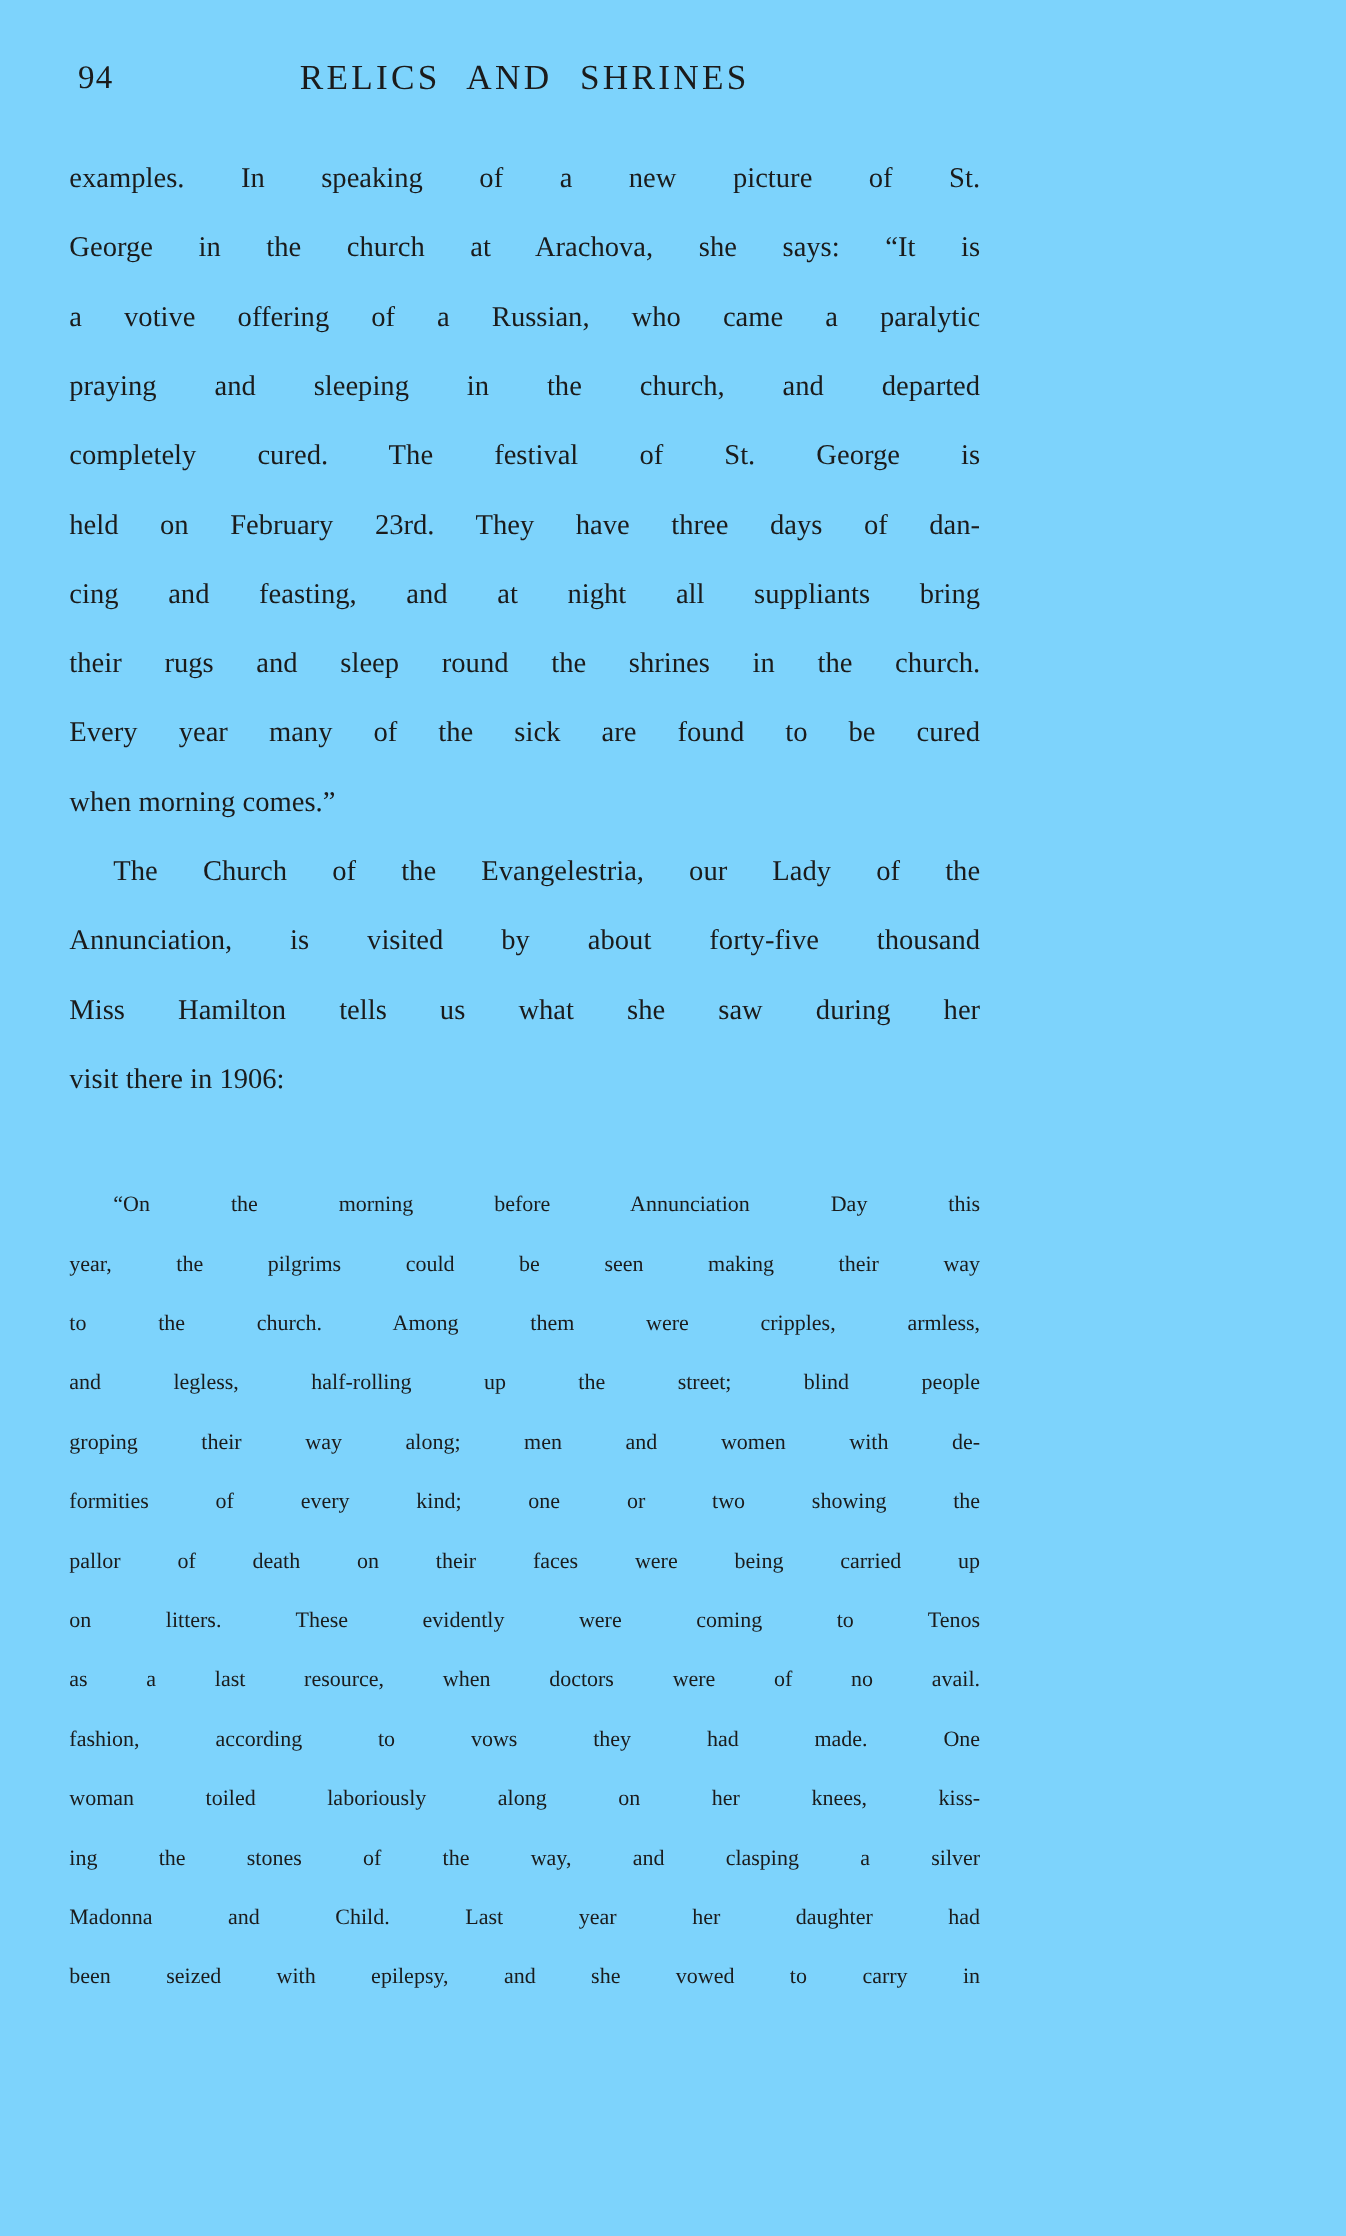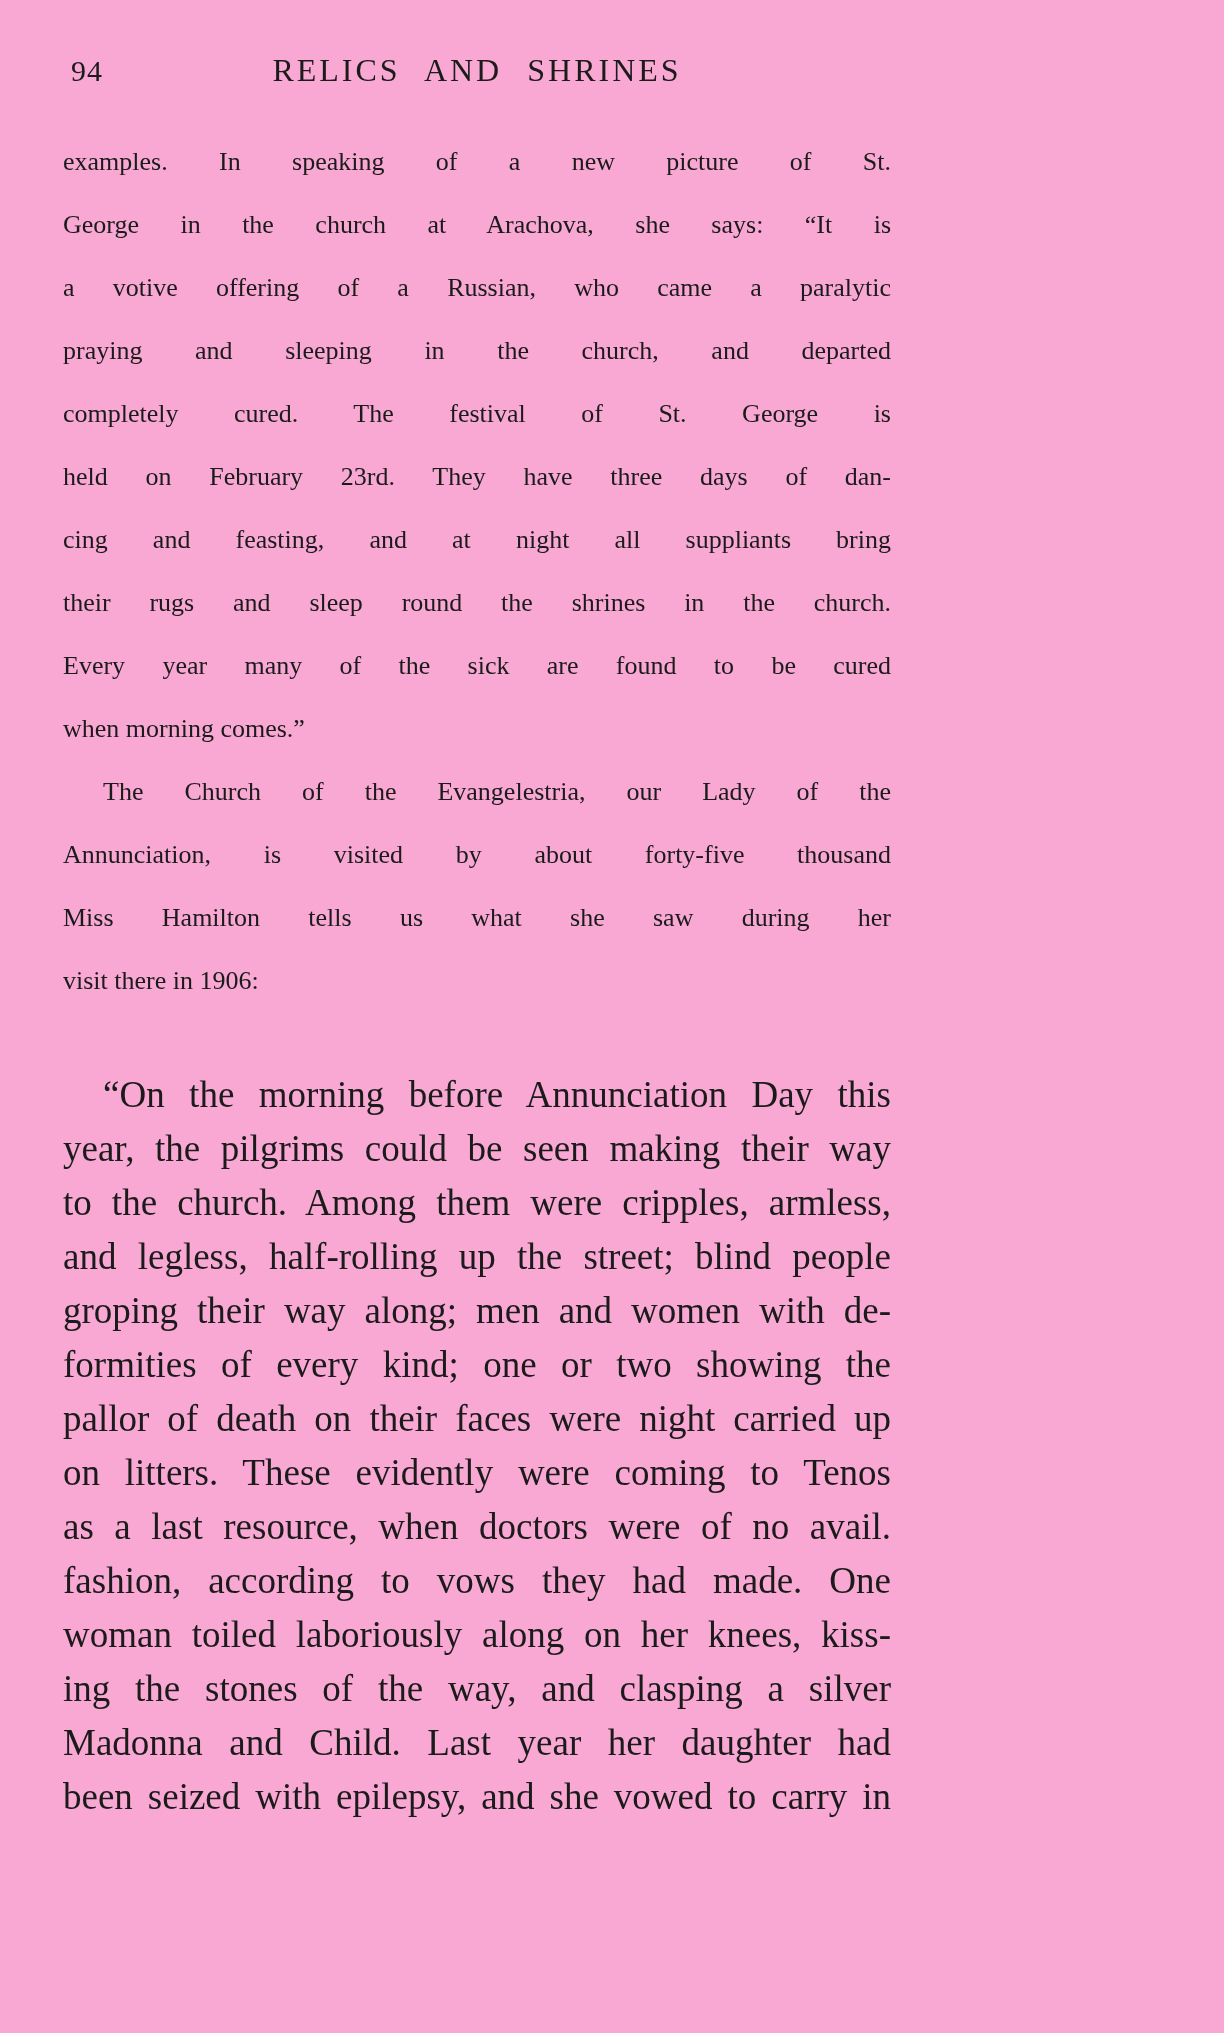--- a/index.html
+++ b/index.html
@@ -5,21 +5,21 @@
   html, body {
     margin: 0;
     padding: 0;
     background: #e9e9e7;
   }
   .page {
     position: relative;
     width: 1224px;
     height: 2033px;
     margin: 0 auto;
-    background: #f9a8d4;
+    background: #7dd3fc;
     color: #1b1b1b;
     font-family: "Liberation Serif", "DejaVu Serif", serif;
     overflow: hidden;
     box-sizing: border-box;
   }
   .running-head {
     position: relative;
     width: 828px;
     margin: 52px 0 0 63px;
     height: 42px;
@@ -53,21 +53,21 @@
     overflow: hidden;
   }
   .paragraph.body .line {
     font-size: 26px;
     line-height: 63px;
   }
   .paragraph.quote {
     margin-top: 56px;
   }
   .paragraph.quote .line {
-    font-size: 37px;
+    font-size: 20px;
     line-height: 54px;
   }
   .line.para-end {
     text-align-last: left;
   }
   .line.indent {
     text-indent: 40px;
   }
 </style>
 </head>
@@ -98,21 +98,21 @@
         <div class="line">Miss Hamilton tells us what she saw during her</div>
         <div class="line para-end">visit there in 1906:</div>
       </div>
       <div class="paragraph quote">
         <div class="line indent">“On the morning before Annunciation Day this</div>
         <div class="line">year, the pilgrims could be seen making their way</div>
         <div class="line">to the church. Among them were cripples, armless,</div>
         <div class="line">and legless, half-rolling up the street; blind people</div>
         <div class="line">groping their way along; men and women with de-</div>
         <div class="line">formities of every kind; one or two showing the</div>
-        <div class="line">pallor of death on their faces were night carried up</div>
+        <div class="line">pallor of death on their faces were being carried up</div>
         <div class="line">on litters. These evidently were coming to Tenos</div>
         <div class="line">as a last resource, when doctors were of no avail.</div>
         <div class="line">fashion, according to vows they had made. One</div>
         <div class="line">woman toiled laboriously along on her knees, kiss-</div>
         <div class="line">ing the stones of the way, and clasping a silver</div>
         <div class="line">Madonna and Child. Last year her daughter had</div>
         <div class="line">been seized with epilepsy, and she vowed to carry in</div>
       </div>
     </main>
 </div>

